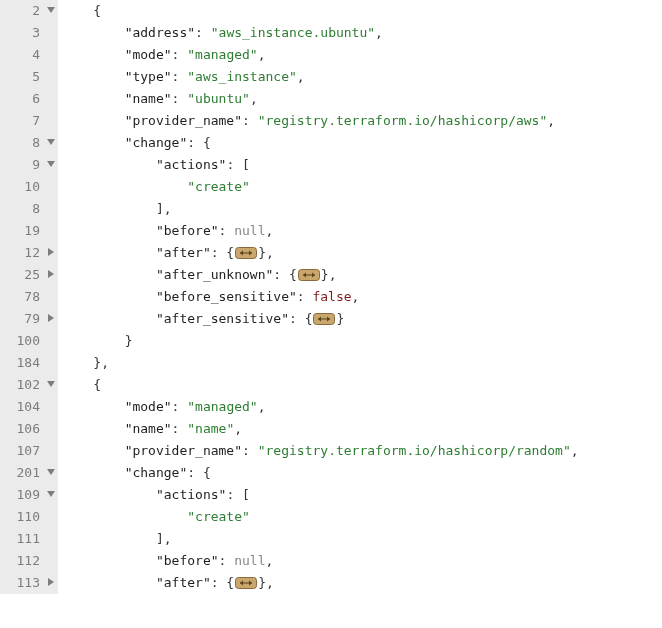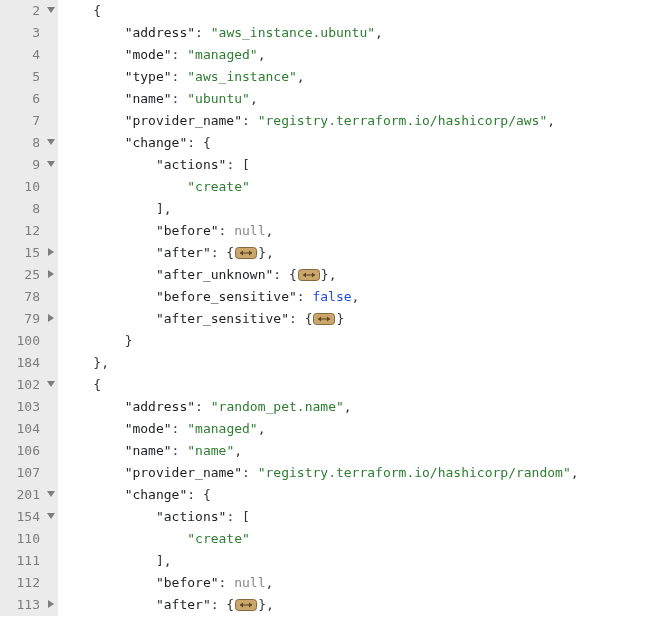--- a/index.html
+++ b/index.html
@@ -46,21 +46,21 @@
     margin: 5px auto 0;
   }
   .code {
     padding-left: 4px;
     flex: 1;
   }
   .key   { color: #1d1f21; }
   .str   { color: #2e7d32; }
   .punc  { color: #333333; }
   .null  { color: #888888; text-align: center; }
-  .bool  { color: #1d4ed8; }
+  .bool  { color: #7f1d1d; }
   .fold-badge {
     display: inline-block;
     vertical-align: middle;
     margin: 0 1px;
     line-height: 0;
     position: relative;
     top: -1px;
   }
   .fold-badge svg { display: block; }
 </style>
@@ -77,22 +77,22 @@
     <div class="line"><div class="gutter">6</div><div class="fold"></div><div class="code">        <span class="key">"name"</span><span class="punc">: </span><span class="str">"ubuntu"</span><span class="punc">,</span></div></div>
     <div class="line"><div class="gutter">7</div><div class="fold"></div><div class="code">        <span class="key">"provider_name"</span><span class="punc">: </span><span class="str">"registry.terraform.io/hashicorp/aws"</span><span class="punc">,</span></div></div>
     <div class="line"><div class="gutter">8</div><div class="fold"><svg width="10" height="10" viewBox="0 0 10 10">
           <polygon points="1,2 9,2 5,8" fill="#7d7d7d"></polygon>
         </svg></div><div class="code">        <span class="key">"change"</span><span class="punc">: {</span></div></div>
     <div class="line"><div class="gutter">9</div><div class="fold"><svg width="10" height="10" viewBox="0 0 10 10">
           <polygon points="1,2 9,2 5,8" fill="#7d7d7d"></polygon>
         </svg></div><div class="code">            <span class="key">"actions"</span><span class="punc">: [</span></div></div>
     <div class="line"><div class="gutter">10</div><div class="fold"></div><div class="code">                <span class="str">"create"</span></div></div>
     <div class="line"><div class="gutter">8</div><div class="fold"></div><div class="code">            <span class="punc">],</span></div></div>
-    <div class="line"><div class="gutter">12</div><div class="fold"></div><div class="code">            <span class="key">"before"</span><span class="punc">: </span><span class="null">null</span><span class="punc">,</span></div></div>
-    <div class="line"><div class="gutter">15</div><div class="fold"><svg width="10" height="10" viewBox="0 0 10 10">
+    <div class="line"><div class="gutter">19</div><div class="fold"></div><div class="code">            <span class="key">"before"</span><span class="punc">: </span><span class="null">null</span><span class="punc">,</span></div></div>
+    <div class="line"><div class="gutter">12</div><div class="fold"><svg width="10" height="10" viewBox="0 0 10 10">
           <polygon points="2,1 8,5 2,9" fill="#7d7d7d"></polygon>
         </svg></div><div class="code">            <span class="key">"after"</span><span class="punc">: {</span><span class="fold-badge"><svg width="22" height="12" viewBox="0 0 22 12">
             <rect x="0.5" y="0.5" width="21" height="11" rx="3" ry="3" fill="#c9a66b" stroke="#8a6a3a" stroke-width="1"></rect>
             <line x1="5" y1="6" x2="17" y2="6" stroke="#5a431f" stroke-width="1"></line>
             <polygon points="5,6 8,3.5 8,8.5" fill="#5a431f"></polygon>
             <polygon points="17,6 14,3.5 14,8.5" fill="#5a431f"></polygon>
           </svg></span><span class="punc">},</span></div></div>
     <div class="line"><div class="gutter">25</div><div class="fold"><svg width="10" height="10" viewBox="0 0 10 10">
           <polygon points="2,1 8,5 2,9" fill="#7d7d7d"></polygon>
         </svg></div><div class="code">            <span class="key">"after_unknown"</span><span class="punc">: {</span><span class="fold-badge"><svg width="22" height="12" viewBox="0 0 22 12">
@@ -108,28 +108,27 @@
             <rect x="0.5" y="0.5" width="21" height="11" rx="3" ry="3" fill="#c9a66b" stroke="#8a6a3a" stroke-width="1"></rect>
             <line x1="5" y1="6" x2="17" y2="6" stroke="#5a431f" stroke-width="1"></line>
             <polygon points="5,6 8,3.5 8,8.5" fill="#5a431f"></polygon>
             <polygon points="17,6 14,3.5 14,8.5" fill="#5a431f"></polygon>
           </svg></span><span class="punc">}</span></div></div>
     <div class="line"><div class="gutter">100</div><div class="fold"></div><div class="code">        <span class="punc">}</span></div></div>
     <div class="line"><div class="gutter">184</div><div class="fold"></div><div class="code">    <span class="punc">},</span></div></div>
     <div class="line"><div class="gutter">102</div><div class="fold"><svg width="10" height="10" viewBox="0 0 10 10">
           <polygon points="1,2 9,2 5,8" fill="#7d7d7d"></polygon>
         </svg></div><div class="code">    <span class="punc">{</span></div></div>
-    <div class="line"><div class="gutter">103</div><div class="fold"></div><div class="code">        <span class="key">"address"</span><span class="punc">: </span><span class="str">"random_pet.name"</span><span class="punc">,</span></div></div>
     <div class="line"><div class="gutter">104</div><div class="fold"></div><div class="code">        <span class="key">"mode"</span><span class="punc">: </span><span class="str">"managed"</span><span class="punc">,</span></div></div>
     <div class="line"><div class="gutter">106</div><div class="fold"></div><div class="code">        <span class="key">"name"</span><span class="punc">: </span><span class="str">"name"</span><span class="punc">,</span></div></div>
     <div class="line"><div class="gutter">107</div><div class="fold"></div><div class="code">        <span class="key">"provider_name"</span><span class="punc">: </span><span class="str">"registry.terraform.io/hashicorp/random"</span><span class="punc">,</span></div></div>
     <div class="line"><div class="gutter">201</div><div class="fold"><svg width="10" height="10" viewBox="0 0 10 10">
           <polygon points="1,2 9,2 5,8" fill="#7d7d7d"></polygon>
         </svg></div><div class="code">        <span class="key">"change"</span><span class="punc">: {</span></div></div>
-    <div class="line"><div class="gutter">154</div><div class="fold"><svg width="10" height="10" viewBox="0 0 10 10">
+    <div class="line"><div class="gutter">109</div><div class="fold"><svg width="10" height="10" viewBox="0 0 10 10">
           <polygon points="1,2 9,2 5,8" fill="#7d7d7d"></polygon>
         </svg></div><div class="code">            <span class="key">"actions"</span><span class="punc">: [</span></div></div>
     <div class="line"><div class="gutter">110</div><div class="fold"></div><div class="code">                <span class="str">"create"</span></div></div>
     <div class="line"><div class="gutter">111</div><div class="fold"></div><div class="code">            <span class="punc">],</span></div></div>
     <div class="line"><div class="gutter">112</div><div class="fold"></div><div class="code">            <span class="key">"before"</span><span class="punc">: </span><span class="null">null</span><span class="punc">,</span></div></div>
     <div class="line"><div class="gutter">113</div><div class="fold"><svg width="10" height="10" viewBox="0 0 10 10">
           <polygon points="2,1 8,5 2,9" fill="#7d7d7d"></polygon>
         </svg></div><div class="code">            <span class="key">"after"</span><span class="punc">: {</span><span class="fold-badge"><svg width="22" height="12" viewBox="0 0 22 12">
             <rect x="0.5" y="0.5" width="21" height="11" rx="3" ry="3" fill="#c9a66b" stroke="#8a6a3a" stroke-width="1"></rect>
             <line x1="5" y1="6" x2="17" y2="6" stroke="#5a431f" stroke-width="1"></line>

